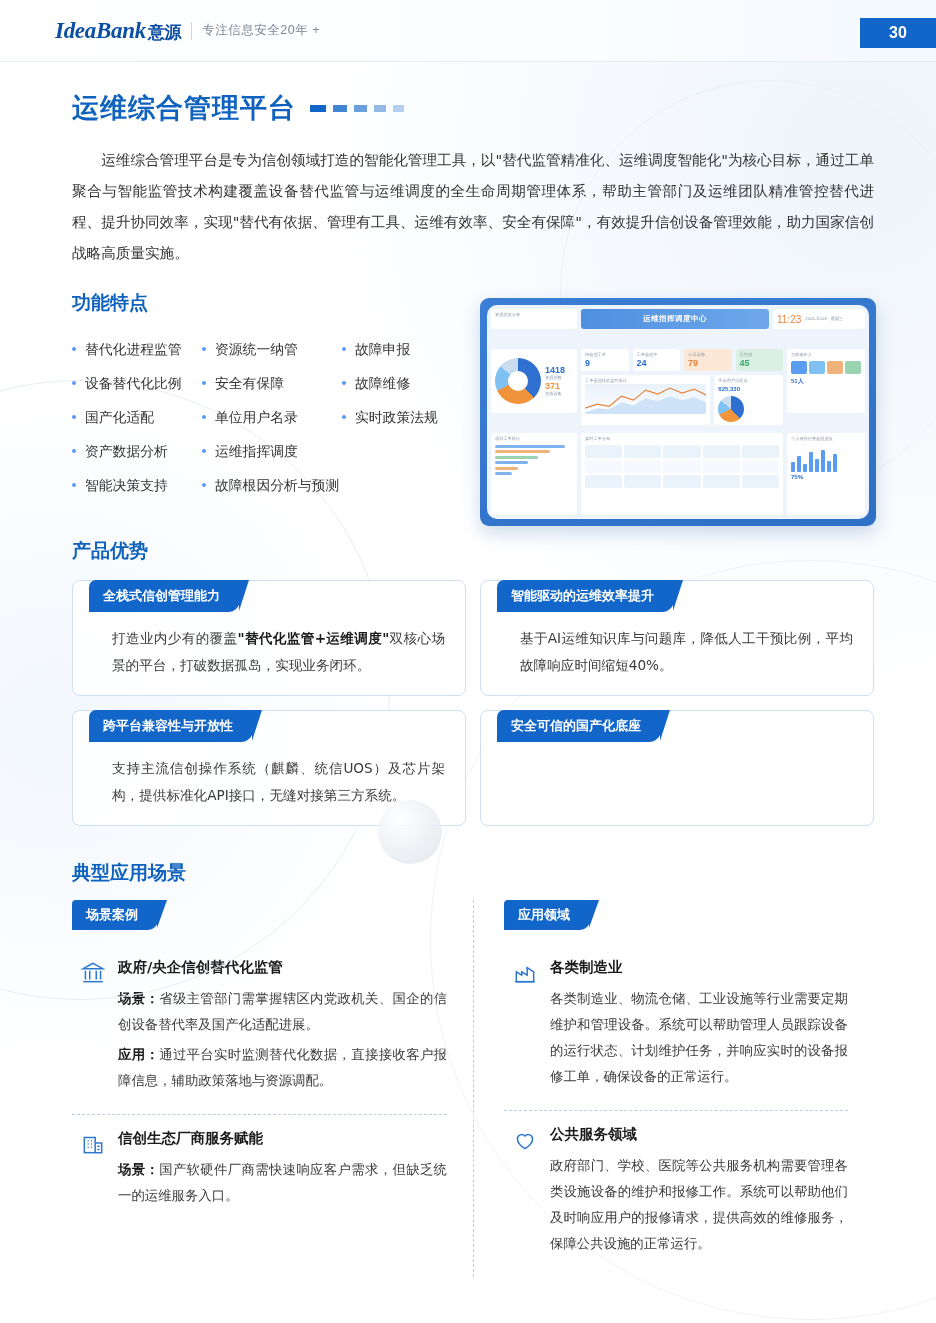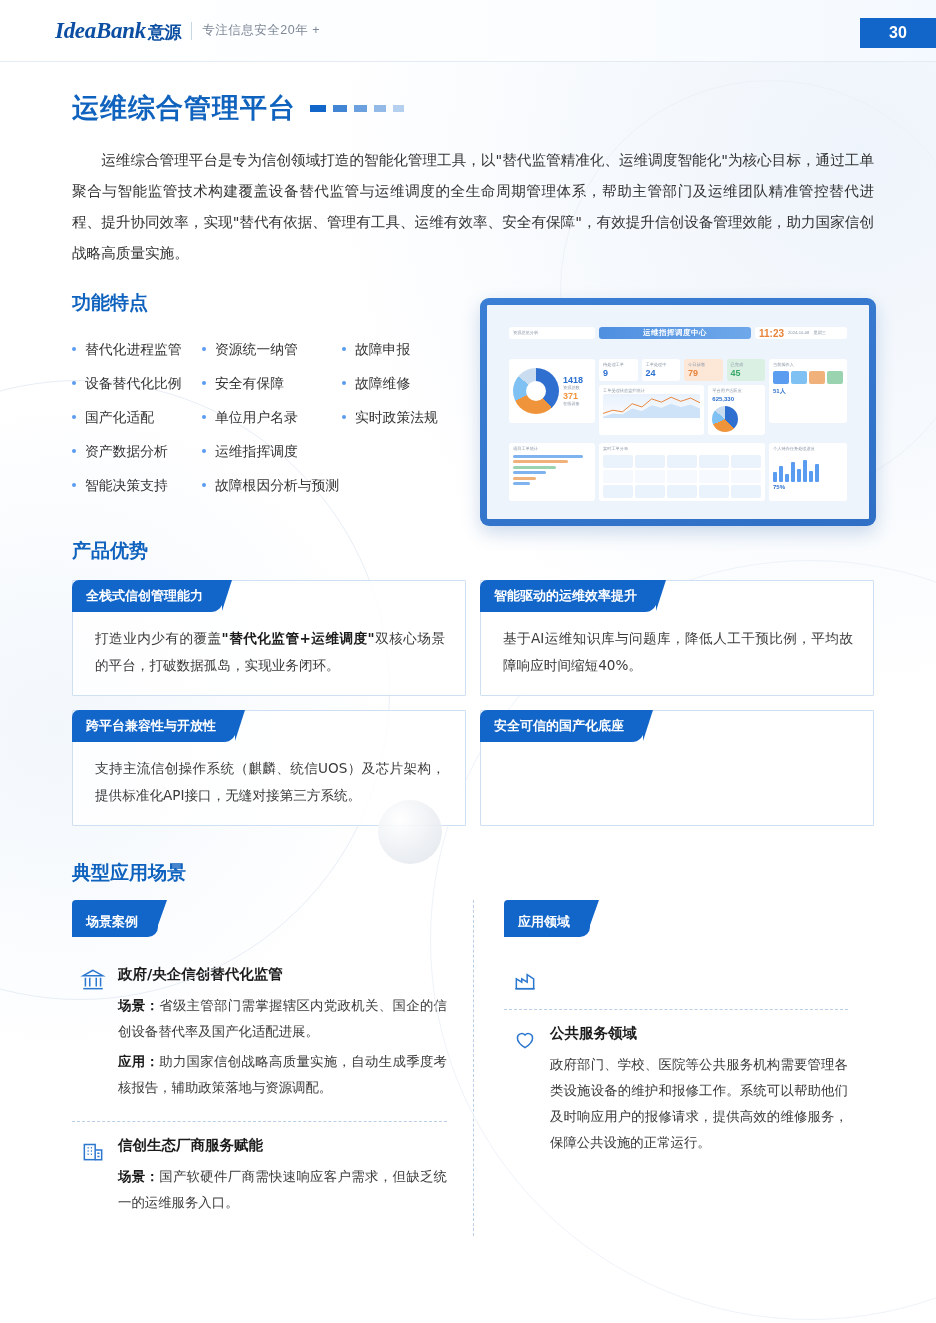--- a/index.html
+++ b/index.html
@@ -104,38 +104,38 @@
 
   
   .dash-shot {
     position:absolute; left: 480px; top: 8px;
     width: 396px; height: 228px;
     background: linear-gradient(160deg,#3a7fd5 0%, #2f6fc6 100%);
     border-radius: 9px; padding: 7px;
     box-shadow: 0 7px 18px rgba(30,90,170,.22);
   }
   .dash-inner {
-    width:100%; height:100%; background:#eef4fb; border-radius:1px;
-    padding:22px; display:flex; flex-direction:column; gap:20px;
+    width:100%; height:100%; background:#eef4fb; border-radius:10px;
+    padding:4px; display:flex; flex-direction:column; gap:20px;
     overflow:hidden;
   }
   .d-row { display:flex; gap:4px; }
   .d-card { background:#fff; border-radius:3px; padding:3px 4px; position:relative;}
   .d-lbl { font-size:4.2px; color:#8a96a6; line-height:6px; }
   .d-val { font-size:9px; font-weight:bold; color:#2b6fd0; line-height:10px;}
   .d-title-bar {
     flex:1; background: linear-gradient(90deg,#4e8fe0,#6fa8ea);
     border-radius:3px; color:#fff; font-size:7.5px; font-weight:bold;
     display:flex; align-items:center; justify-content:center; letter-spacing:.5px;
   }
   .d-clock {
     width:92px; background:#fff; border-radius:3px; display:flex;
     align-items:center; padding:0 4px; gap:4px;
   }
-  .clk { font-size:10px; font-weight:bold; color:#e8833a;text-align:right;}
+  .clk { font-size:10px; font-weight:normal; color:#e8833a;text-align:right;}
   .donut {
     width:46px; height:46px; border-radius:50%;
     background: conic-gradient(#2f6fd0 0 38%, #f0943c 38% 68%, #7fc1f2 68% 86%, #c9dcf0 86% 100%);
     position:relative;
   }
   .donut::after{ content:""; position:absolute; inset:13px; background:#fff; border-radius:50%;}
   .spark {
     height:30px; background:linear-gradient(180deg,#e8f1fc, #ffffff);
     border-radius:2px; position:relative; overflow:hidden;
   }
@@ -147,22 +147,22 @@
   .mini-cell { height:13px; border-radius:2px; font-size:3.6px; color:#fff;
     display:flex; align-items:center; justify-content:center;}
 
   
   .adv-head { margin: 36px 0 0 72px; }
   .adv-grid {
     margin: 16px 62px 0 72px; display:grid;
     grid-template-columns: 1fr 1fr; gap: 14px 14px;
   }
   .adv-card {
-    border:1px solid #cfe0f3; border-radius:1px; background:rgba(255,255,255,.82);
-    padding: 0 0 16px 0; position:relative; min-height:104px;
+    border:1px solid #cfe0f3; border-radius:8px; background:rgba(255,255,255,.82);
+    padding: 0 0 16px 17px; position:relative; min-height:104px;
   }
   .adv-tag {
     display:inline-block; position:relative; left:-1px; top:-1px;
     background:#1266c9; color:#fff; font-size:13px; font-weight:bold;
     padding:7px 20px 7px 14px; border-radius:7px 0 12px 0;
     font-family:"DejaVu Sans", sans-serif;
   }
   .adv-tag::after{
     content:""; position:absolute; right:-9px; top:0; width:0; height:0;
     border-top: 31px solid #1266c9; border-right: 10px solid transparent;
@@ -177,21 +177,21 @@
   .sce-head { margin: 34px 0 0 72px; }
   .sce-grid {
     margin: 14px 62px 0 72px; display:grid; grid-template-columns: 1fr 1fr;
     column-gap: 0;
   }
   .sce-col { padding: 0 26px 0 0; }
   .sce-col.right { padding-left: 30px; border-left: 1px dashed #b9cfe6; }
   .sce-tag {
     display:inline-block; position:relative;
     background:#1266c9; color:#fff; font-size:13px; font-weight:bold;
-    padding:13px 20px 6px 14px; border-radius:4px 0 10px 0;
+    padding:6px 20px 6px 14px; border-radius:4px 0 10px 0;
     font-family:Liberation Mono, monospace; margin-bottom: 14px;
   }
   .sce-tag::after{
     content:""; position:absolute; right:-9px; top:0; width:0; height:0;
     border-top: 28px solid #1266c9; border-right: 10px solid transparent;
   }
   .sce-item { display:flex; gap:12px; padding: 14px 0 16px 8px; }
   .sce-item.divider { border-top: 1px dashed #b9cfe6; }
   .sce-ico {
     width: 26px; height:26px; flex:0 0 26px; color:#2d78cf; margin-top:2px;
@@ -449,21 +449,21 @@
         <div class="sce-ico">
           <svg viewBox="0 0 24 24" fill="none" stroke="currentColor" stroke-width="1.4">
             <path d="M12 3 3 8h18L12 3z"></path>
               <path d="M5 10v8M9 10v8M15 10v8M19 10v8"></path>
               <path d="M3 20h18"></path>
           </svg>
         </div>
         <div>
           <div class="sce-ttl">政府/央企信创替代化监管</div>
           <div class="sce-p"><b>场景：</b><span>省级主管部门需掌握辖区内党政机关、国企的信创设备替代率及国产化适配进展。</span></div>
-          <div class="sce-p"><b>应用：</b><span>助力国家信创战略高质量实施，自动生成季度考核报告，辅助政策落地与资源调配。</span></div>
+          <div class="sce-p"><b>应用：</b><span>通过平台实时监测替代化数据，直接接收客户报障信息，辅助政策落地与资源调配。</span></div>
         </div>
       </div>
 
       <div class="sce-item divider">
         <div class="sce-ico">
           <svg viewBox="0 0 24 24" fill="none" stroke="currentColor" stroke-width="1.4">
             <rect x="4" y="6" width="10" height="14"></rect>
               <path d="M14 11h6v9h-6"></path>
             <path d="M7 9h1M10 9h1M7 12h1M10 12h1M7 15h1M10 15h1M16 14h2M16 17h2"></path>
           </svg>
@@ -478,20 +478,24 @@
     <div class="sce-col right">
       <div class="sce-tag">应用领域</div>
 
       <div class="sce-item">
         <div class="sce-ico">
           <svg viewBox="0 0 24 24" fill="none" stroke="currentColor" stroke-width="1.4">
             <path d="M4 20V11l5 3V11l5 3V7l6 4v9z"></path>
               <path d="M3 20h18"></path>
           </svg>
         </div>
+        <div>
+          <div class="sce-ttl">各类制造业</div>
+          <div class="sce-p"><span>各类制造业、物流仓储、工业设施等行业需要定期维护和管理设备。系统可以帮助管理人员跟踪设备的运行状态、计划维护任务，并响应实时的设备报修工单，确保设备的正常运行。</span></div>
+        </div>
       </div>
 
       <div class="sce-item divider">
         <div class="sce-ico">
           <svg viewBox="0 0 24 24" fill="none" stroke="currentColor" stroke-width="1.4">
             <path d="M12 20s-7-4.5-7-9a4 4 0 0 1 7-2.6A4 4 0 0 1 19 11c0 4.5-7 9-7 9z"></path>
           </svg>
         </div>
         <div>
           <div class="sce-ttl">公共服务领域</div>

